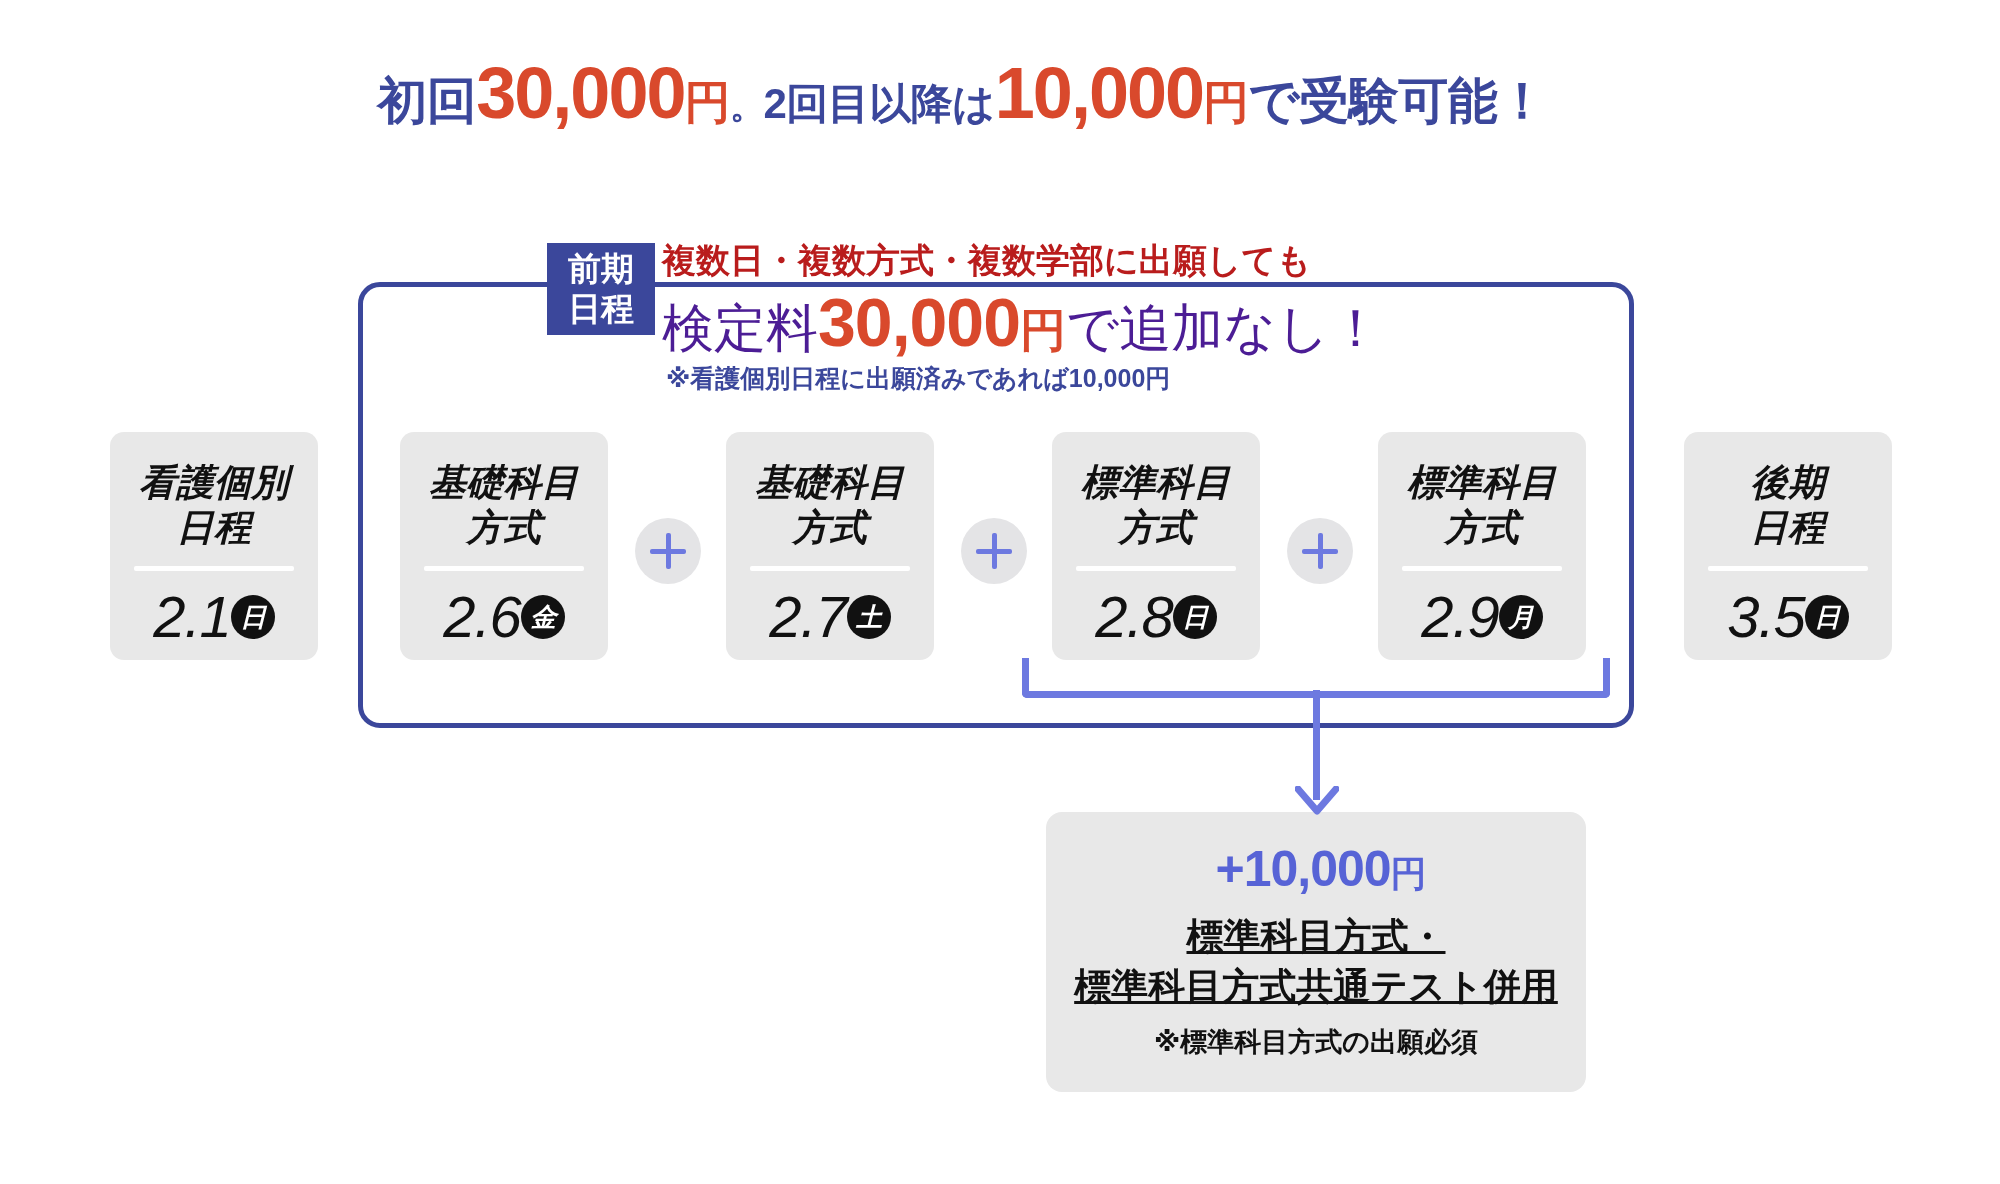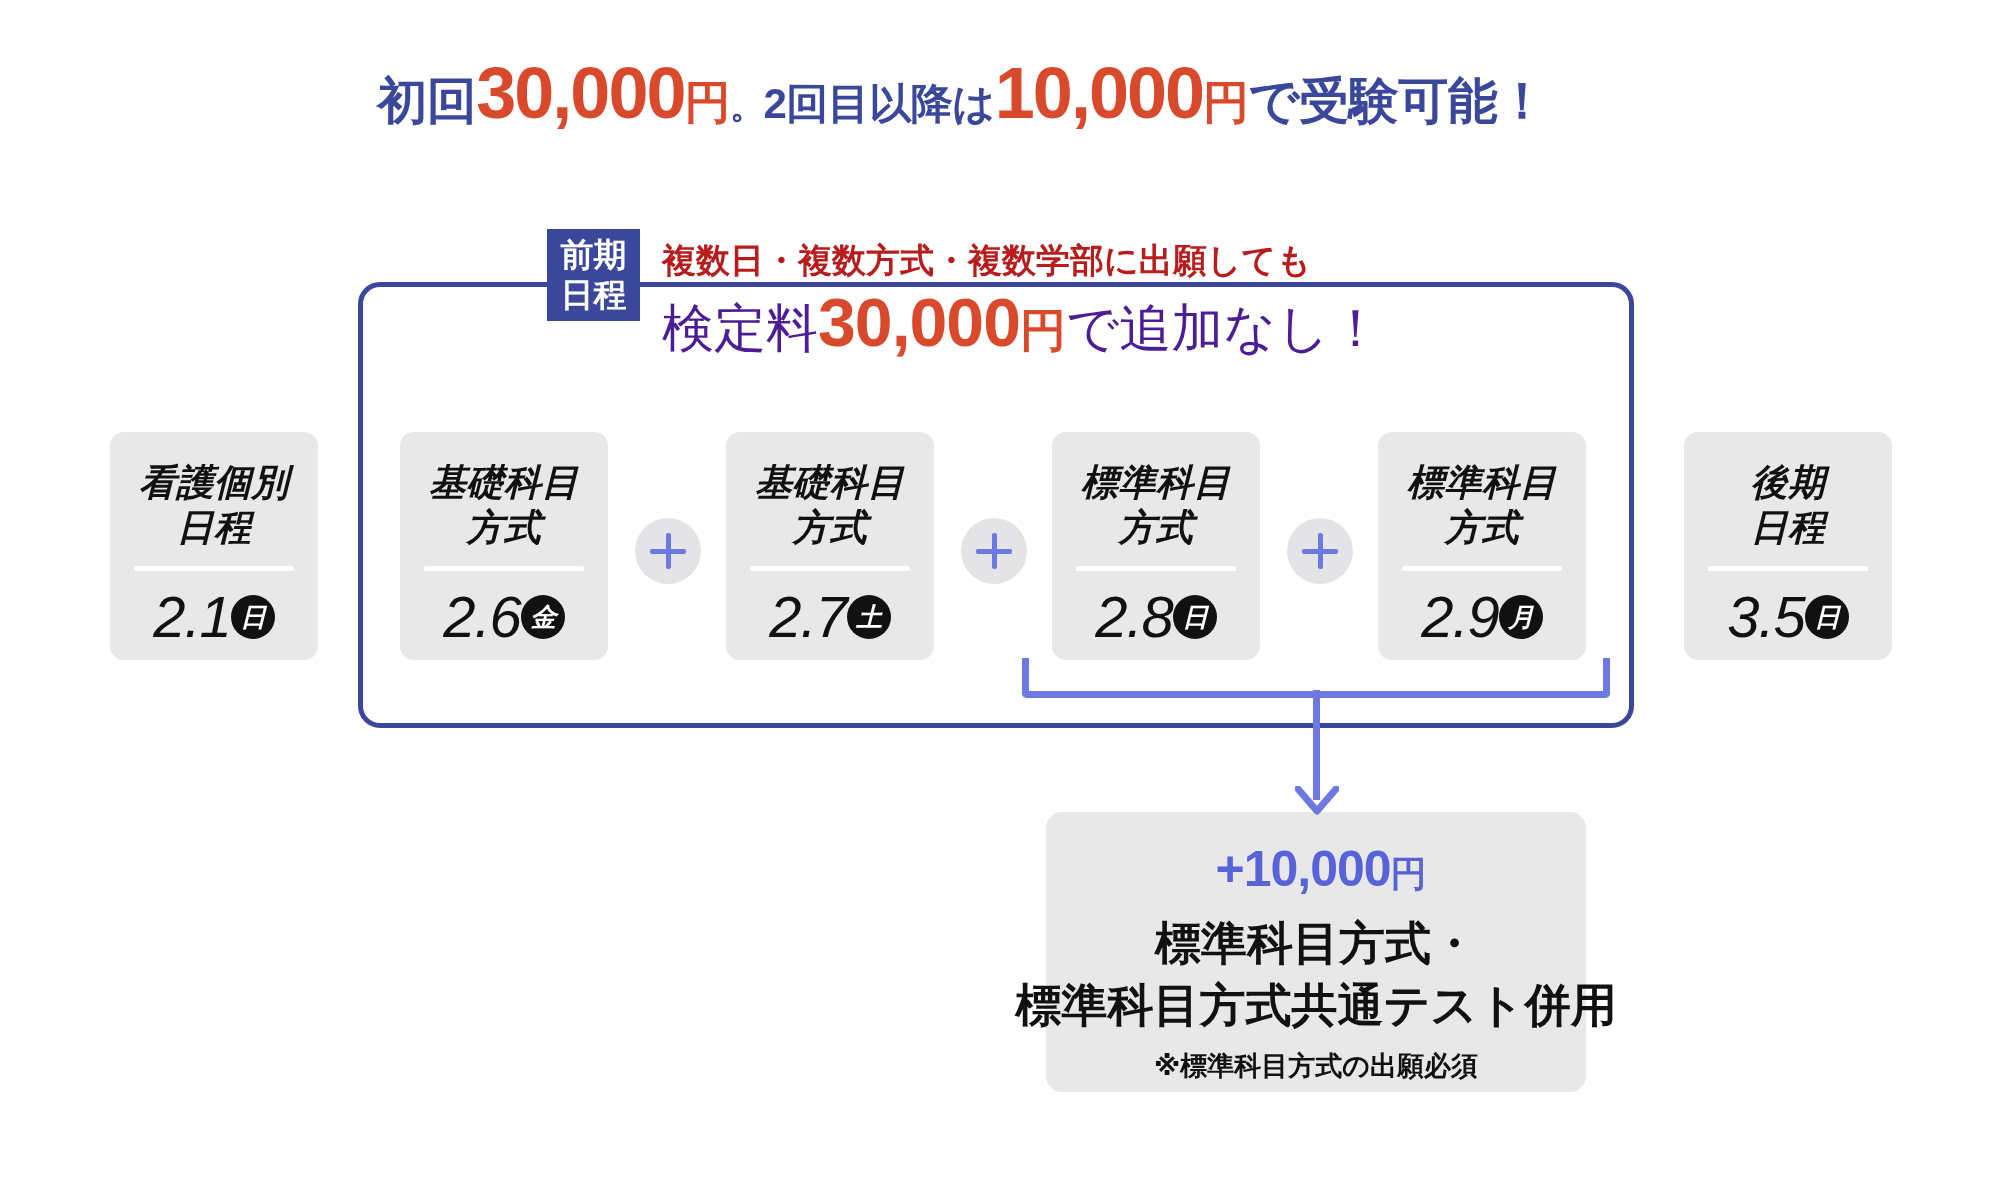--- a/index.html
+++ b/index.html
@@ -27,22 +27,22 @@
   .group-frame {
     position: absolute;
     left: 358px; top: 282px;
     width: 1276px; height: 446px;
     border: 5px solid #3b479b;
     border-radius: 22px;
   }
 
   
   .term-badge {
-    position: absolute; left: 547px; top: 229px;
-    width: 93px; height: 92px;
+    position: absolute; left: 547px; top: 243px;
+    width: 108px; height: 92px;
     background: #3b479b; color: #ffffff;
     display: flex; flex-direction: column;
     align-items: center; justify-content: center;
     font-weight: 800; font-size: 33px; line-height: 1.22;
     z-index: 5;
   }
 
   
   .notice { position: absolute; left: 662px; top: 238px; white-space: nowrap; }
   .notice-line1 {
@@ -130,22 +130,22 @@
     display: flex; flex-direction: column;
     align-items: center; justify-content: flex-start;
     padding-top: 32px;
   }
   .result-price {
     color: #5763d6; font-weight: 800; font-size: 50px;
     letter-spacing: -1px; line-height: 1; margin-bottom: 18px; margin-left: 9px;
   }
   .result-price .yen { font-size: 36px; font-weight: 700; }
   .result-line {
-    color: #111111; font-weight: 800; font-size: 46px;
-    line-height: 1.35; text-align: center; white-space: nowrap;
+    color: #111111; font-weight: 800; font-size: 37px;
+    line-height: 1.35; text-align: center; white-space: nowrap; text-decoration: underline;
   }
   .result-foot {
     color: #111111; font-weight: 600; font-size: 27px;
     margin-top: 12px; text-align: center;
   }
 </style>
 </head>
 <body>
 
 <div id="root">
@@ -159,20 +159,21 @@
   <div class="term-badge">
     <span>前期</span>
     <span>日程</span>
   </div>
 
   <div class="notice">
     <div class="notice-line1">複数日・複数方式・複数学部に出願しても</div>
     <div class="notice-line2">
       <span class="n2-navy">検定料</span><span class="n2-red">30,000</span><span class="n2-yen">円</span><span class="n2-navy">で追加なし！</span>
     </div>
+    <div class="notice-foot">※看護個別日程に出願済みであれば10,000円</div>
   </div>
 
   <div class="cards-row">
 
     <div class="card" style="left:110px;">
       <div class="card-title">
         <div>看護個別</div>
         <div>日程</div>
       </div>
       <div class="card-rule"></div>

